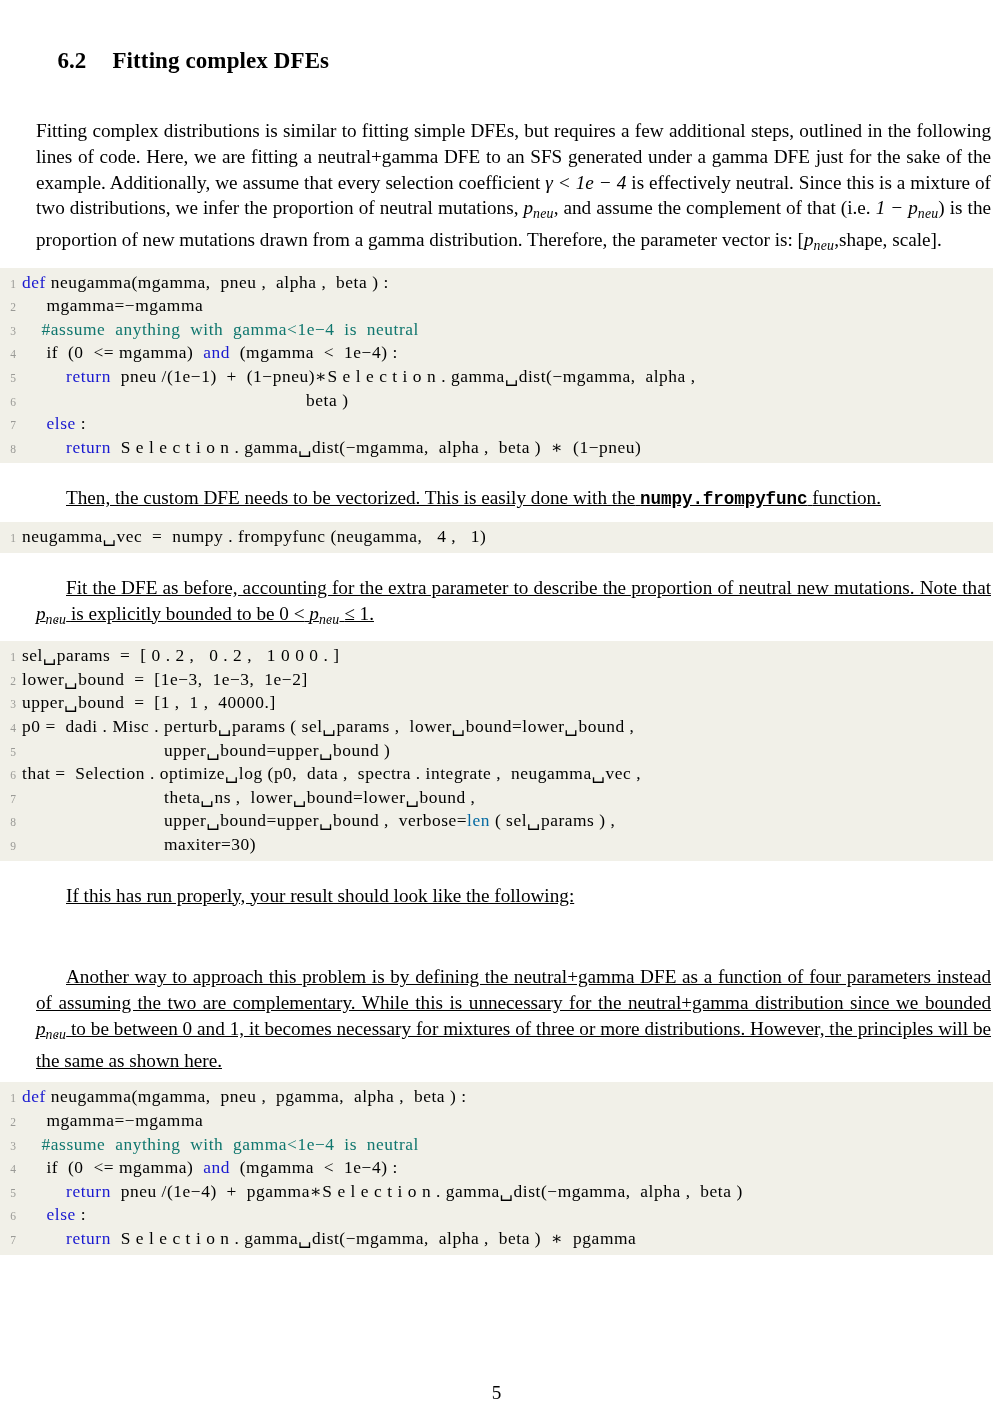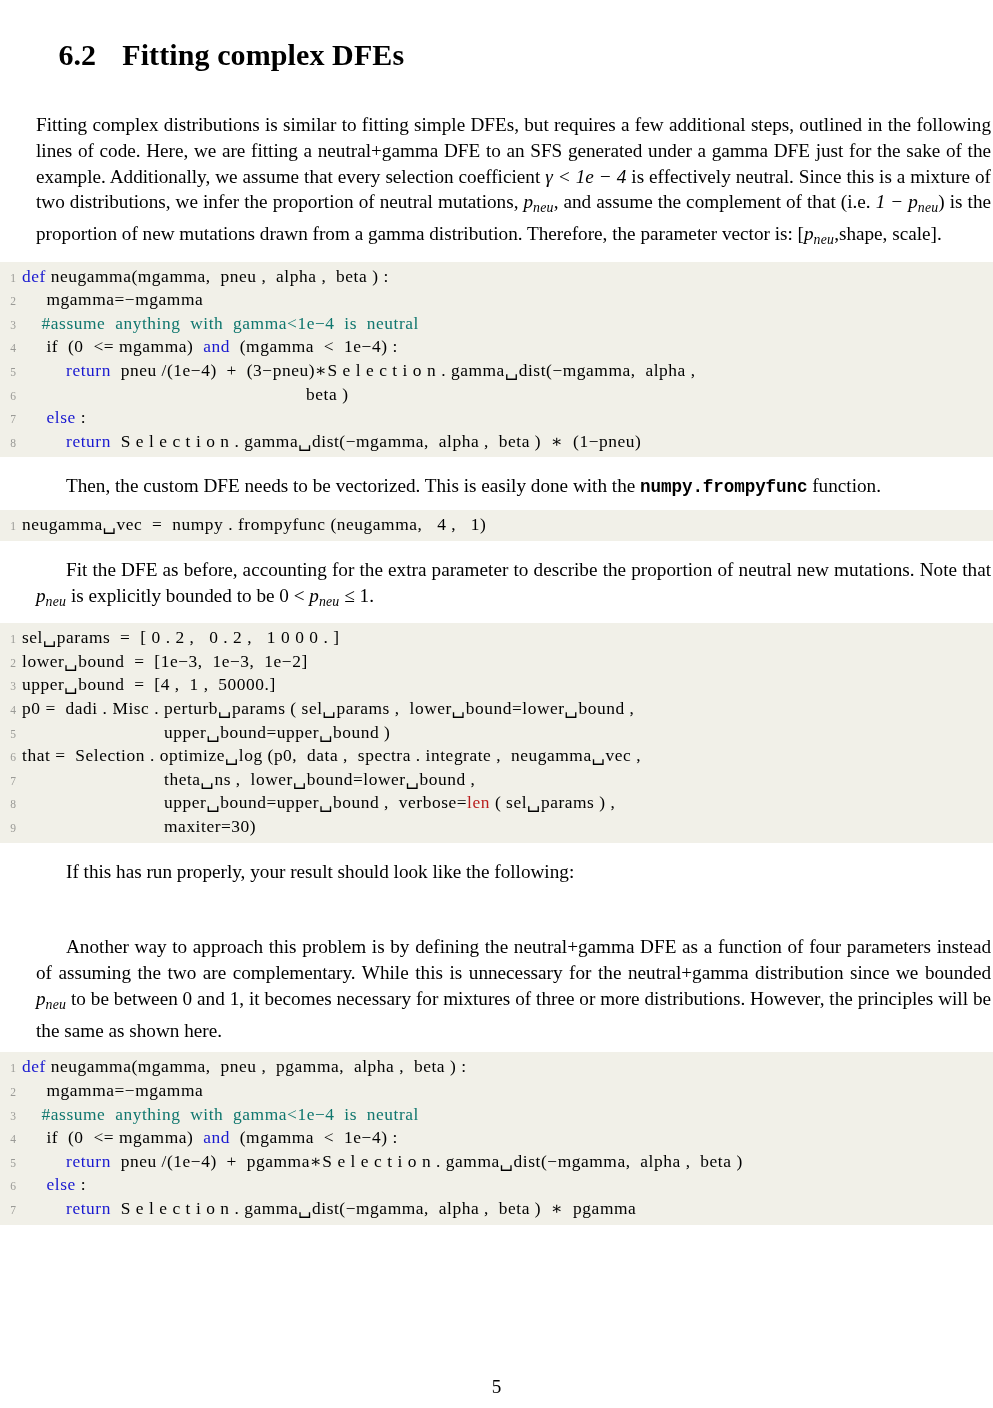--- a/index.html
+++ b/index.html
@@ -17,44 +17,44 @@
   }
   .page {
     position: relative;
     width: 993px;
     height: 1408px;
     box-sizing: border-box;
     padding: 0;
   }
   
   .sec-heading {
-    font-size: 30px;
+    font-size: 23px;
     font-weight: bold;
     letter-spacing: 0.1px;
-    margin: 6px;
+    margin: 12px;
     padding: 4px 0 0 22px;
     line-height: 30px;
     white-space: pre;
   }
   .sec-num { display: inline; }
   .sec-title { display: inline; padding-left: 26px; }
 
   
   .para {
     font-size: 19.2px;
     line-height: 25.8px;
     text-align: justify;
     text-justify: inter-word;
     margin: 0;
     padding: 0 2px 0 36px;
     hyphens: none;
   }
   .para.first { margin-top: 12px; }
   .para.indent { text-indent: 30px; }
-  .para.tight { margin-top: 16px; }
+  .para.tight { margin-top: 22px; text-decoration: underline; }
 
   
   .mi { font-family: "Liberation Serif", serif; font-style: italic; }
   .mvar { font-style: italic; }
   .sub {
     font-style: italic;
     font-size: 0.72em;
     vertical-align: -0.28em;
     letter-spacing: 0.2px;
   }
@@ -93,21 +93,21 @@
     font-size: 11.5px;
     line-height: 26px;
     font-family: "Liberation Serif", serif;
   }
   .code-txt {
     font-family: "Liberation Serif", "DejaVu Serif", serif;
     letter-spacing: 0.55px;
   }
   .kw  { color: #1818d0; margin-top: 16px; }
   .cmt { color: #0f766e; }
-  .bi  { color: #b91c1c; }
+  .bi  { color: #0369a1; }
 
   
   .termblock {
     margin: 0;
     padding: 0 0 0 22px;
   }
   .termline {
     font-family: "Liberation Mono", "DejaVu Sans Mono", monospace;
     font-size: 18.4px;
     line-height: 27px;
@@ -137,38 +137,38 @@
     <span class="sec-num">6.2</span><span class="sec-title">Fitting complex DFEs</span>
   </div>
 
   <p class="para first"><span>Fitting complex distributions is similar to fitting simple DFEs, but requires a few additional steps, outlined in the following lines of code.  Here, we are fitting a neutral+gamma DFE to an SFS generated under a gamma DFE just for the sake of the example.  Additionally, we assume that every selection coefficient</span> <span class="mi">γ &lt; 1e − 4</span> <span>is effectively neutral.  Since this is a mixture of two distributions, we infer the proportion of neutral mutations,</span> <span class="mvar">p</span><span class="sub">neu</span><span>, and assume the complement of that (i.e.</span> <span class="mi">1 − p</span><span class="sub">neu</span><span>) is the proportion of new mutations drawn from a gamma distribution.  Therefore, the parameter vector is: [</span><span class="mvar">p</span><span class="sub">neu</span><span>,shape, scale].</span></p>
 
   <div class="listing">
     <span class="cline"><span class="lno">1</span><span class="code-txt kw">def</span><span class="code-txt"> neugamma(mgamma,  pneu ,  alpha ,  beta ) :</span></span>
     <span class="cline"><span class="lno">2</span><span class="code-txt">     mgamma=−mgamma</span></span>
     <span class="cline"><span class="lno">3</span><span class="code-txt cmt">    #assume  anything  with  gamma&lt;1e−4  is  neutral</span></span>
     <span class="cline"><span class="lno">4</span><span class="code-txt">     if  (0  &lt;= mgamma)  </span><span class="code-txt kw">and</span><span class="code-txt">  (mgamma  &lt;  1e−4) :</span></span>
-    <span class="cline"><span class="lno">5</span><span class="code-txt">         </span><span class="code-txt kw">return</span><span class="code-txt">  pneu /(1e−4)  +  (3−pneu)∗S e l e c t i o n . gamma␣dist(−mgamma,  alpha ,</span></span>
+    <span class="cline"><span class="lno">5</span><span class="code-txt">         </span><span class="code-txt kw">return</span><span class="code-txt">  pneu /(1e−1)  +  (1−pneu)∗S e l e c t i o n . gamma␣dist(−mgamma,  alpha ,</span></span>
     <span class="cline"><span class="lno">6</span><span class="code-txt">                                                          beta )</span></span>
     <span class="cline"><span class="lno">7</span><span class="code-txt">     </span><span class="code-txt kw">else</span><span class="code-txt"> :</span></span>
     <span class="cline"><span class="lno">8</span><span class="code-txt">         </span><span class="code-txt kw">return</span><span class="code-txt">  S e l e c t i o n . gamma␣dist(−mgamma,  alpha ,  beta )  ∗  (1−pneu)</span></span>
   </div>
 
   <p class="para indent tight"><span>Then, the custom DFE needs to be vectorized.  This is easily done with the</span> <span class="mono-b">numpy.frompyfunc</span> <span>function.</span></p>
 
   <div class="listing">
     <span class="cline"><span class="lno">1</span><span class="code-txt">neugamma␣vec  =  numpy . frompyfunc (neugamma,   4 ,   1)</span></span>
   </div>
 
   <p class="para indent tight"><span>Fit the DFE as before, accounting for the extra parameter to describe the proportion of neutral new mutations.  Note that</span> <span class="mvar">p</span><span class="sub">neu</span> <span>is explicitly bounded to be 0 &lt;</span> <span class="mvar">p</span><span class="sub">neu</span> <span>≤ 1.</span></p>
 
   <div class="listing">
     <span class="cline"><span class="lno">1</span><span class="code-txt">sel␣params  =  [ 0 . 2 ,   0 . 2 ,   1 0 0 0 . ]</span></span>
     <span class="cline"><span class="lno">2</span><span class="code-txt">lower␣bound  =  [1e−3,  1e−3,  1e−2]</span></span>
-    <span class="cline"><span class="lno">3</span><span class="code-txt">upper␣bound  =  [4 ,  1 ,  50000.]</span></span>
+    <span class="cline"><span class="lno">3</span><span class="code-txt">upper␣bound  =  [1 ,  1 ,  40000.]</span></span>
     <span class="cline"><span class="lno">4</span><span class="code-txt">p0 =  dadi . Misc . perturb␣params ( sel␣params ,  lower␣bound=lower␣bound ,</span></span>
     <span class="cline"><span class="lno">5</span><span class="code-txt">                             upper␣bound=upper␣bound )</span></span>
     <span class="cline"><span class="lno">6</span><span class="code-txt">that =  Selection . optimize␣log (p0,  data ,  spectra . integrate ,  neugamma␣vec ,</span></span>
     <span class="cline"><span class="lno">7</span><span class="code-txt">                             theta␣ns ,  lower␣bound=lower␣bound ,</span></span>
     <span class="cline"><span class="lno">8</span><span class="code-txt">                             upper␣bound=upper␣bound ,  verbose=</span><span class="code-txt bi">len</span><span class="code-txt"> ( sel␣params ) ,</span></span>
     <span class="cline"><span class="lno">9</span><span class="code-txt">                             maxiter=30)</span></span>
   </div>
 
   <p class="para indent tight">If this has run properly, your result should look like the following:</p>
 

